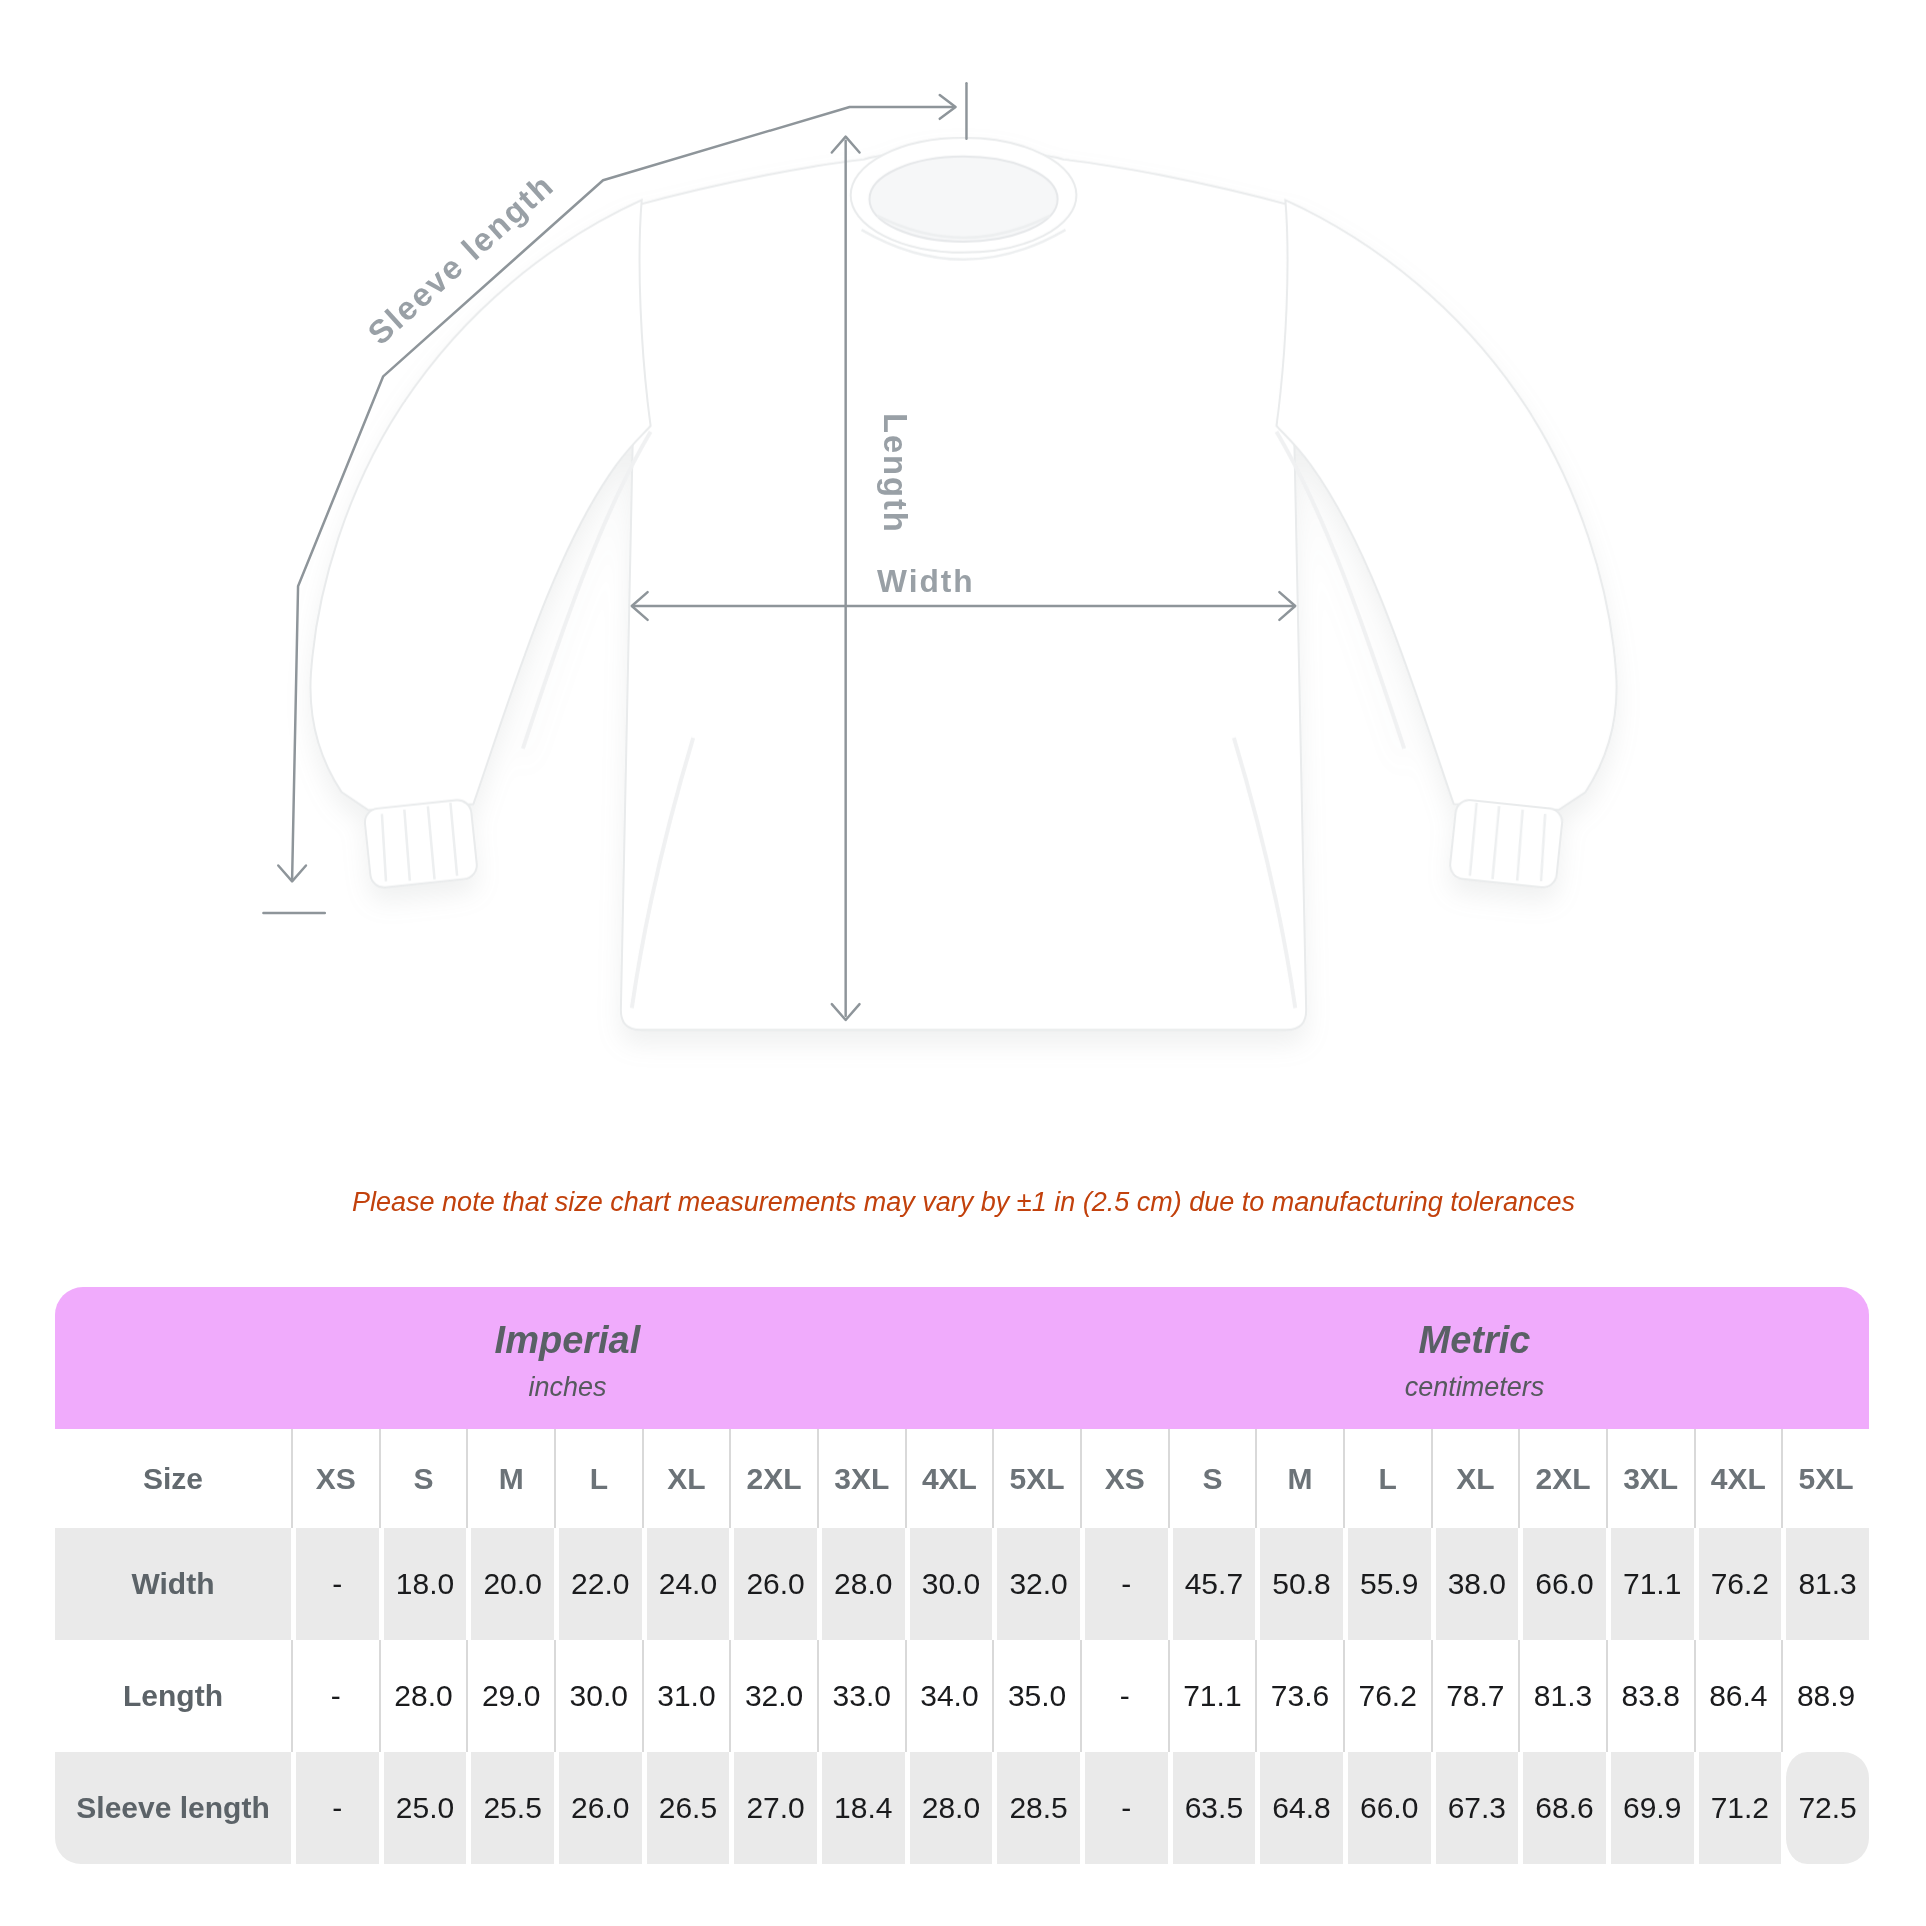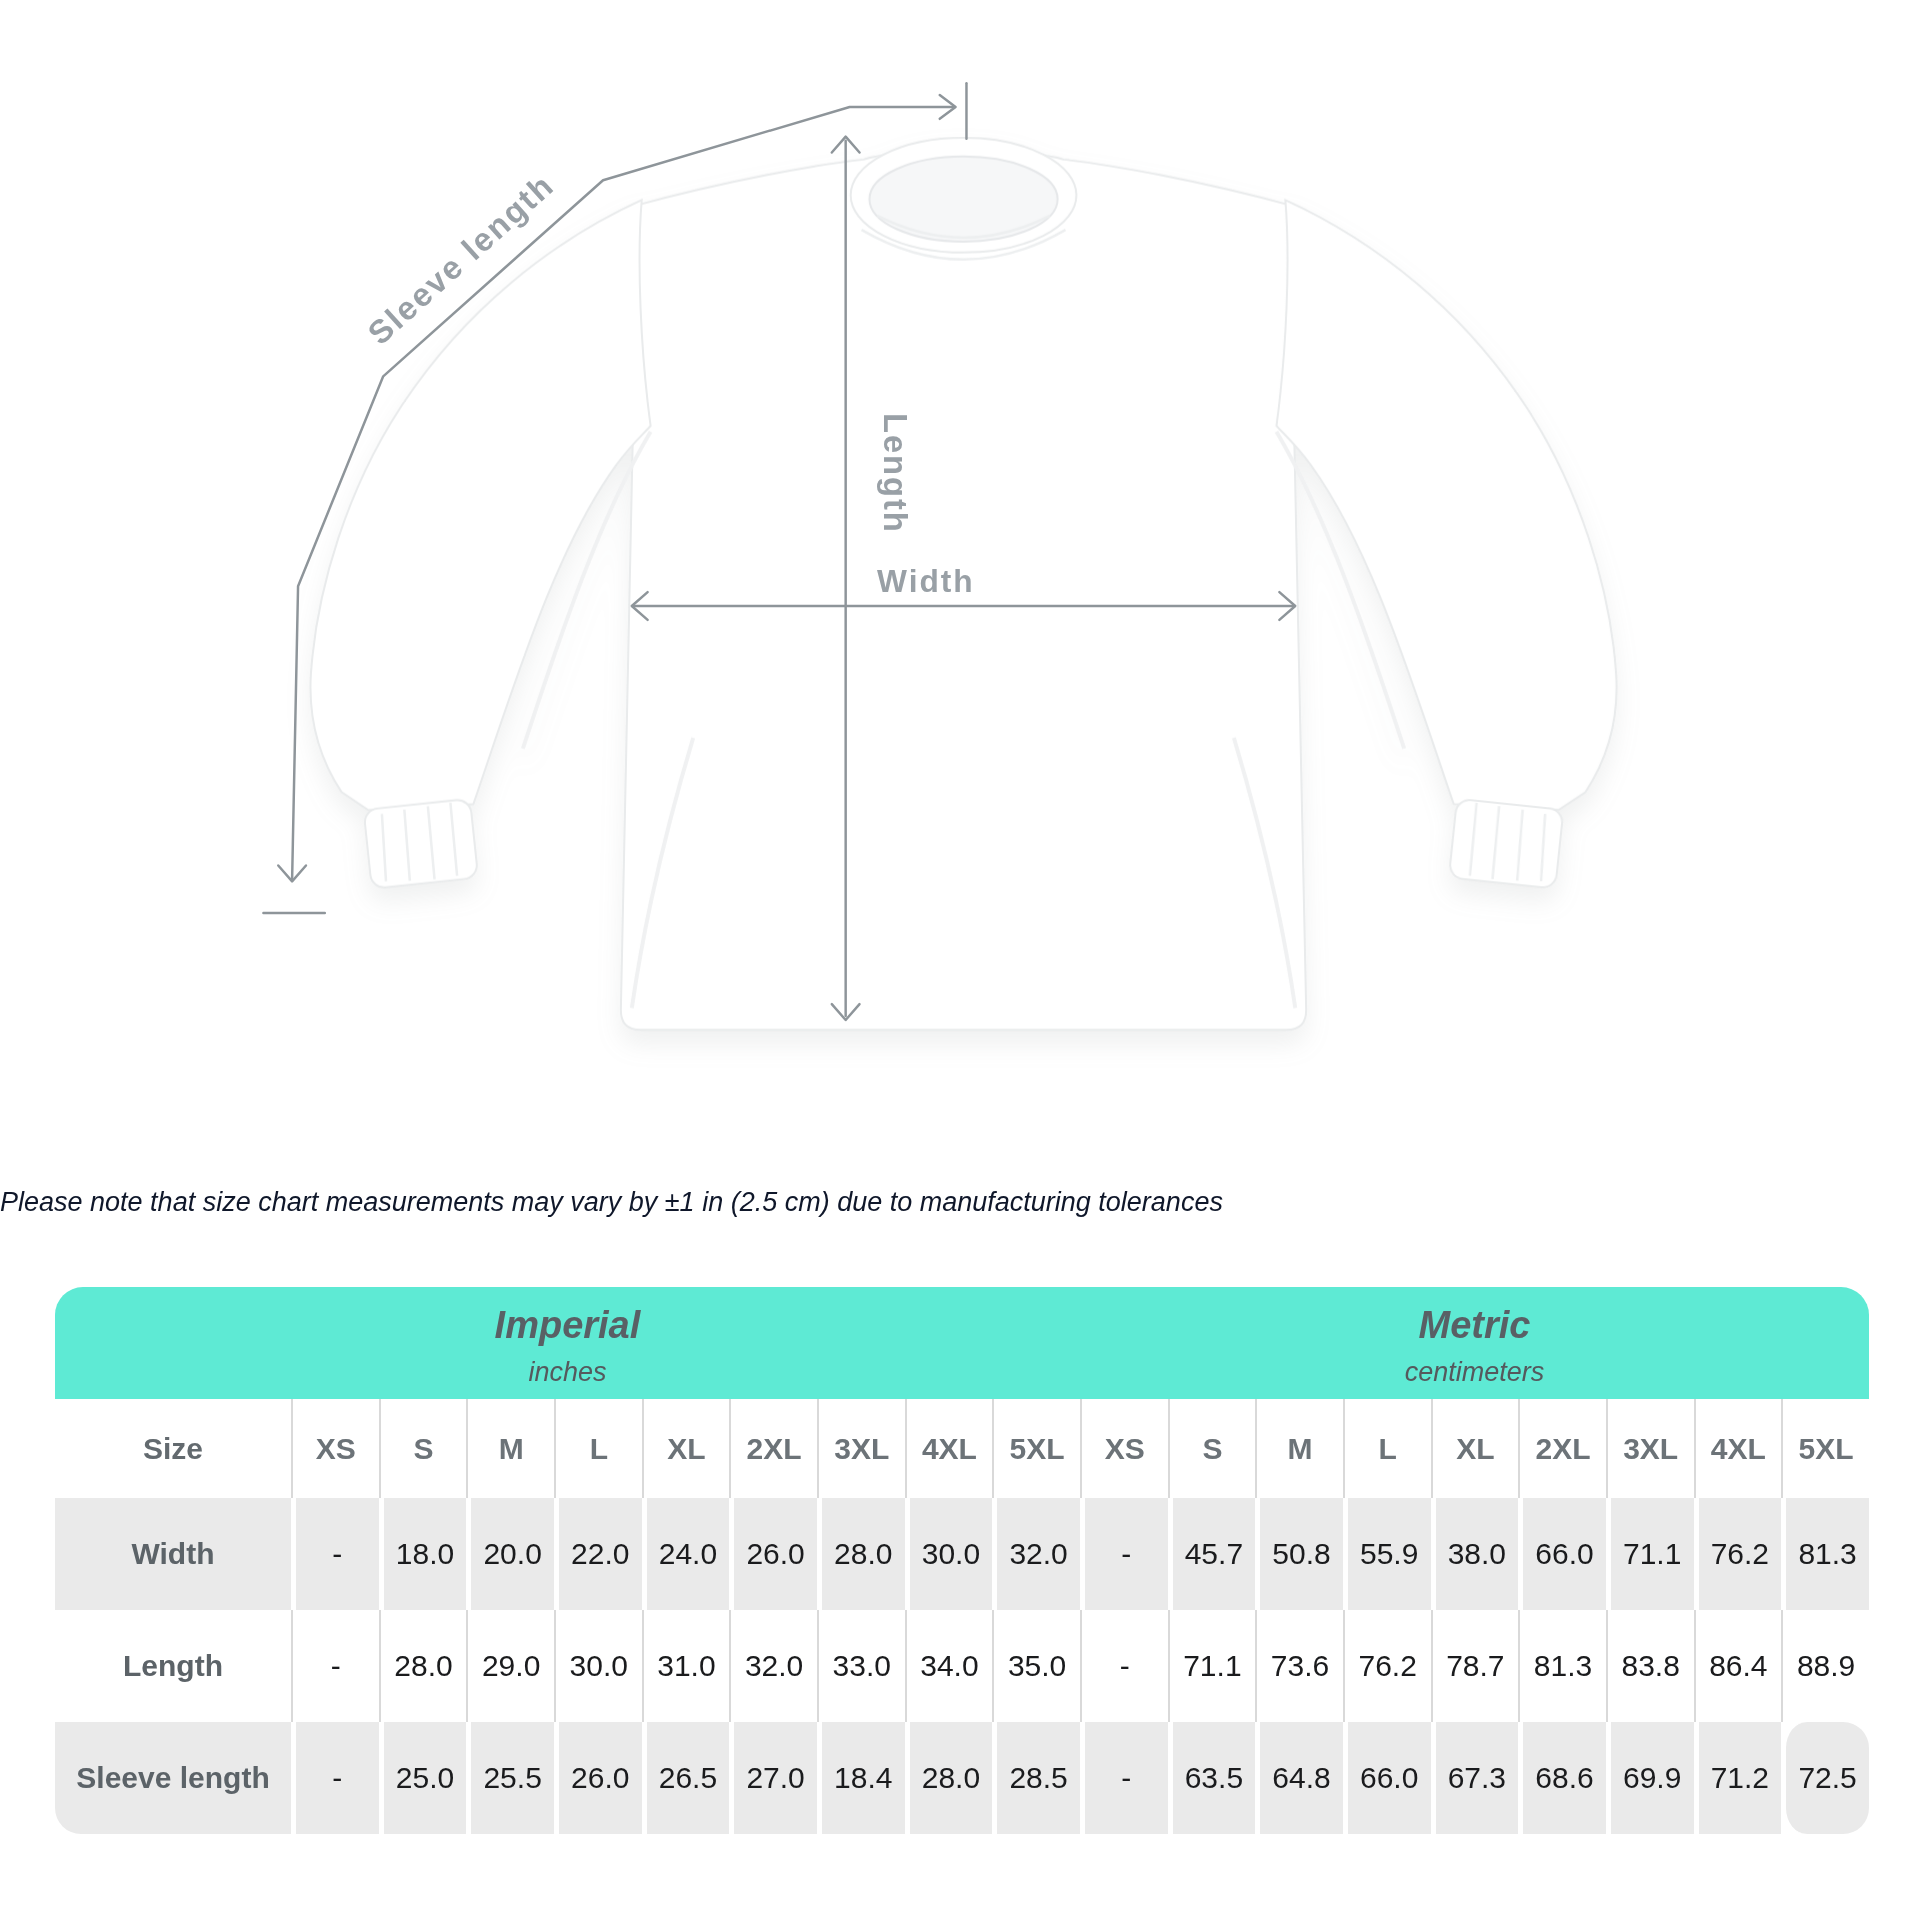--- a/index.html
+++ b/index.html
@@ -15,35 +15,35 @@
   .crease{fill:none !important;stroke:#f0f1f2 !important;stroke-width:4 !important;}
   .collar-inner{fill:#f6f7f8 !important;stroke:#e6e8ea !important;}
   .measure{fill:none;stroke:#8e959a;stroke-width:2.5;stroke-linecap:round;stroke-linejoin:round;}
   .mlabel{fill:#99a0a6;font-weight:bold;letter-spacing:2px;}
   
   .chart-title{
     position:absolute;left:0;top:1125px;width:100%;text-align:center;
     font-size:47px;font-weight:bold;color:#35393d;letter-spacing:0.5px;
   }
   .chart-subtitle{
-    position:absolute;left:0;top:1187px;width:100%;
-    font-size:27px;font-style:italic;color:#0f172a;
+    position:absolute;left:0;top:1187px;width:100%;text-align:center;
+    font-size:27px;font-style:italic;color:#c2410c;
   }
   
   .size-table-wrap{position:absolute;left:55px;top:1287px;width:1814px;}
   table.size-table{
     width:1814px;table-layout:fixed;border-collapse:separate;border-spacing:0;
   }
   col.c-label{width:236px;}
   .size-table td,.size-table th{
     padding:0;text-align:center;vertical-align:middle;font-size:30px;white-space:nowrap;
   }
   
   tr.units-row td{
-    background:#5eead4;height:112px;
+    background:#f0abfc;height:142px;
     border-top-left-radius:28px;border-top-right-radius:28px;
   }
   .band-flex{display:flex;width:100%;}
   .unit-group{padding-top:4px;}
   .unit-group.imperial{width:56.5%;}
   .unit-group.metric{width:43.5%;}
   .ug-name{font-size:38px;font-weight:bold;font-style:italic;color:#596065;line-height:48px;}
   .ug-unit{font-size:27px;font-style:italic;color:#55595d;line-height:34px;margin-top:6px;}
   
   tr.size-header-row th{height:99px;background:#ffffff;font-weight:bold;color:#6c7378;}

